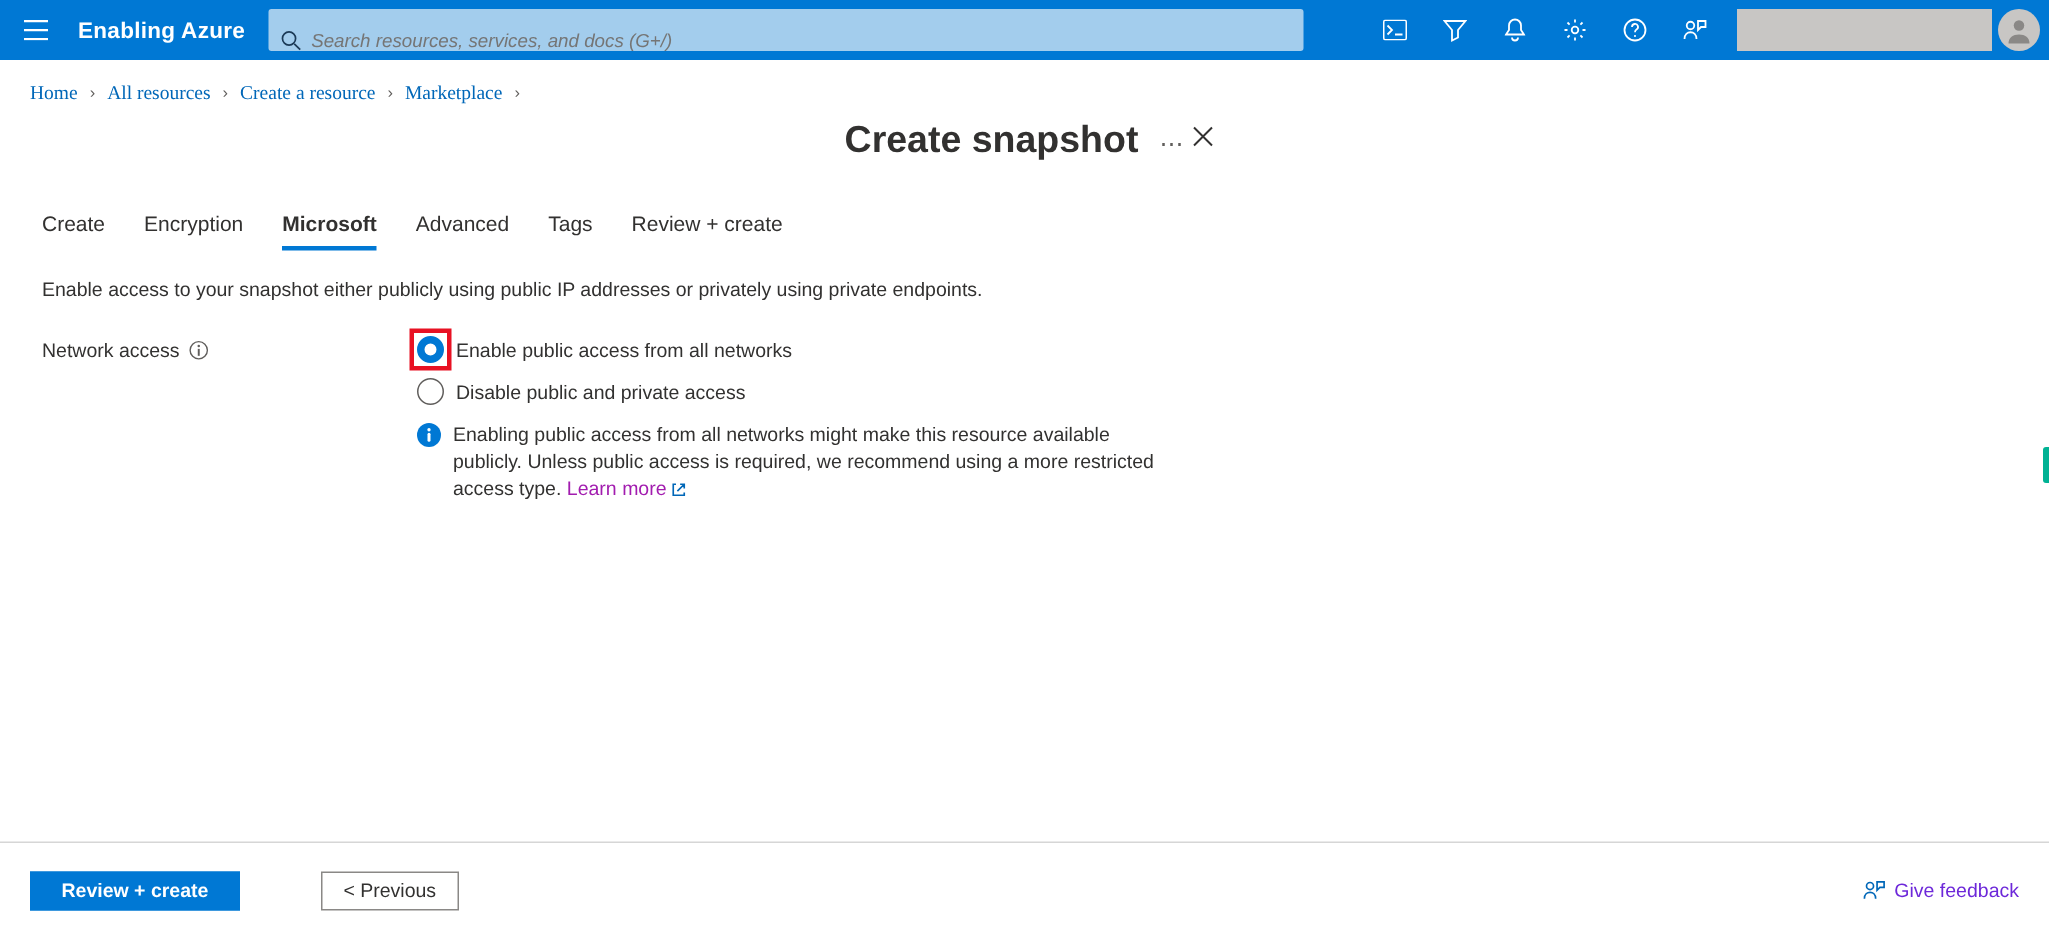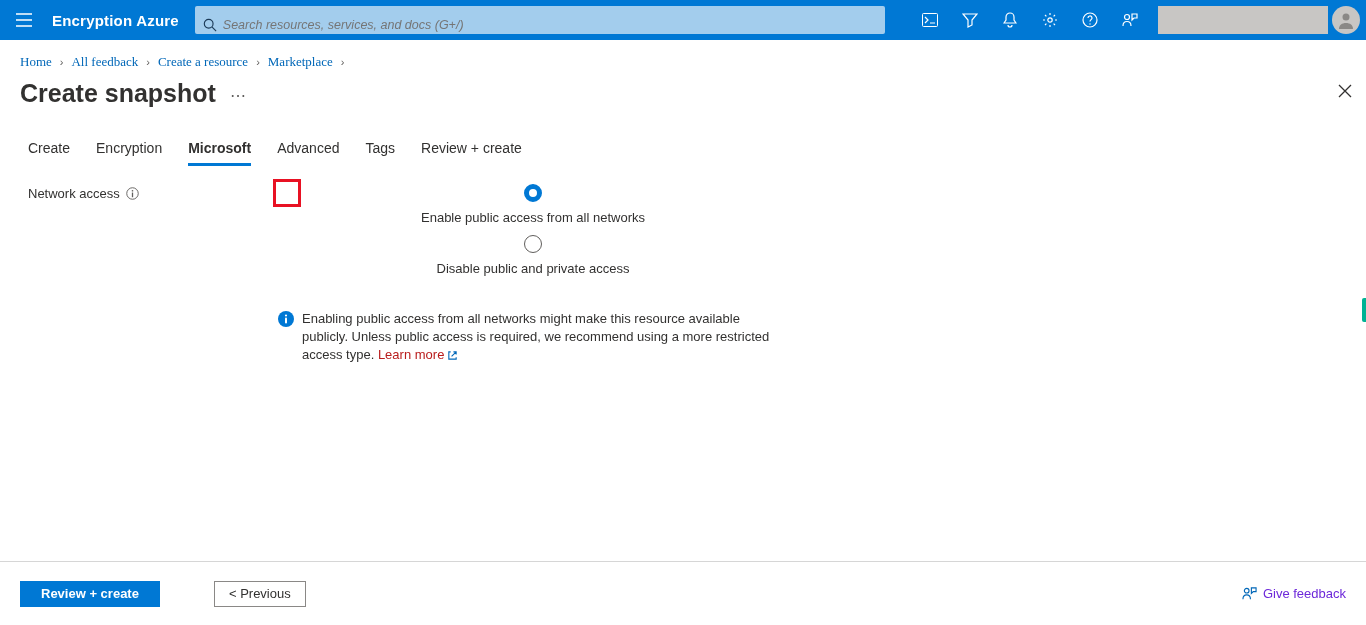--- a/index.html
+++ b/index.html
@@ -3,65 +3,65 @@
   <meta charset="utf-8">
   <style>
     * { margin: 0; padding: 0; box-sizing: border-box; font-family: "Segoe UI", -apple-system, sans-serif; }
     body { width: 1366px; height: 625px; overflow: hidden; background: #fff; color: #323130; position: relative; }
 
     
     .topbar { height: 40px; background: #0078d4; display: flex; align-items: center; color: #fff; }
     .hamburger { width: 48px; height: 40px; display: flex; align-items: center; justify-content: center; cursor: pointer; }
     .brand { font-size: 15px; font-weight: 600; padding: 0 16px 0 4px; white-space: nowrap; letter-spacing: .2px; }
     .search-wrap { flex: 0 0 690px; }
-    .search { width: 100%; height: 28px; background: #a3cded; border: none; border-radius: 2px; display: flex; align-items: flex-start; padding: 12px 8px; }
+    .search { width: 100%; height: 28px; background: #a3cded; border: none; border-radius: 2px; display: flex; align-items: flex-end; padding: 0 8px; }
     .search svg { flex: 0 0 auto; }
     .search input { flex: 1 1 auto; border: none; outline: none; background: transparent; font-size: 12.5px; color: #1b3a57; padding-left: 6px; font-style: italic; }
     .topbar-spacer { flex: 1; }
     .topbar-icons { display: flex; align-items: center; }
     .topbar-icon { width: 40px; height: 40px; display: flex; align-items: center; justify-content: center; cursor: pointer; }
     .account-box { width: 170px; height: 28px; background: #c8c6c4; margin: 0 4px 0 8px; }
     .avatar { width: 28px; height: 28px; border-radius: 50%; background: #c8c6c4; display: flex; align-items: center; justify-content: center; margin-right: 6px; }
 
     
     .breadcrumbs { display: flex; align-items: center; gap: 8px; padding: 14px 20px 8px 20px; font-size: 13px; }
     .crumb { color: #0067b8; cursor: pointer; font-family: Liberation Serif, serif; }
     .crumb-sep { color: #605e5c; font-size: 11px; }
 
     
-    .page-head { display: flex; align-items: center; justify-content: space-between; padding: 0 8px 24px 20px; }
+    .page-head { display: flex; align-items: center; justify-content: center; padding: 0 8px 24px 20px; }
     .page-title-row { display: flex; align-items: center; gap: 14px; }
     .page-title { font-size: 25px; font-weight: 600; color: #323130; }
     .more-dots { font-size: 16px; color: #605e5c; cursor: pointer; padding-top: 4px; }
     .close-x { cursor: pointer; padding: 6px; }
 
     
     .tabs { display: flex; gap: 26px; padding: 0 28px; border-bottom: none; margin-bottom: 4px; }
     .tab { font-size: 14px; padding: 8px 0 10px 0; color: #323130; cursor: pointer; position: relative; }
     .tab.active { font-weight: 600; }
     .tab.active::after { content: ""; position: absolute; left: 0; right: 0; bottom: 0; height: 3px; background: #0078d4; }
 
     
     .content { padding: 14px 28px; font-size: 13px; color: #323130; }
     .intro { margin-bottom: 24px; color: #323130; font-size: 13px; }
 
     .form-row { display: flex; align-items: flex-start; }
     .form-label { width: 250px; display: flex; align-items: center; gap: 6px; font-size: 13px; color: #323130; padding-top: 2px; }
     .info-circle { display: inline-flex; }
 
     .radio-column { display: flex; flex-direction: column; gap: 10px; }
-    .radio-item { display: flex; align-items: center; gap: 8px; font-size: 13px; position: relative; flex-direction: column; }
+    .radio-item { display: flex; align-items: center; gap: 8px; font-size: 13px; position: relative; }
     .radio-outer { width: 18px; height: 18px; border: 1px solid #605e5c; border-radius: 50%; display: flex; align-items: center; justify-content: center; cursor: pointer; background: #fff; }
     .radio-outer.selected { border: 5px solid #0078d4; }
     .radio-highlight { position: absolute; left: -5px; top: -5px; width: 28px; height: 28px; border: 3px solid #e81123; pointer-events: none; }
 
-    .info-row { display: flex; align-items: flex-start; gap: 8px; margin-top: 24px; max-width: 510px; }
+    .info-row { display: flex; align-items: flex-start; gap: 8px; margin-top: 1px; max-width: 510px; }
     .info-icon-wrap { flex: 0 0 auto; padding-top: 1px; }
     .info-text { font-size: 13px; line-height: 1.4; color: #323130; }
-    .learn-link { color: #b91c1c; cursor: pointer; display: inline-flex; align-items: center; gap: 3px; }
+    .learn-link { color: #a21caf; cursor: pointer; display: inline-flex; align-items: center; gap: 3px; }
 
     
     .footer { position: absolute; left: 0; right: 0; bottom: 0; height: 64px; border-top: 1px solid #d6d6d6; display: flex; align-items: center; padding: 0 20px; background: #fff; }
     .btn { height: 26px; padding: 0 14px; font-size: 13px; border: 1px solid #8a8886; background: #fff; color: #323130; cursor: pointer; display: inline-flex; align-items: center; }
     .btn.primary { background: #0078d4; border-color: #0078d4; color: #fff; font-weight: 600; padding: 0 20px; }
     .footer-gap { width: 54px; }
     .btn-gap { width: 10px; }
     .footer-spacer { flex: 1; }
     .feedback { display: flex; align-items: center; gap: 6px; color: #6d28d9; font-size: 13px; cursor: pointer; }
 
@@ -69,21 +69,21 @@
   </style>
 </head>
 <body>
 
 <div class="topbar">
   <div class="hamburger">
     <svg width="16" height="14" viewBox="0 0 16 14">
         <path stroke="#fff" stroke-width="1.5" d="M0 1h16M0 7h16M0 13h16"></path>
       </svg>
   </div>
-  <div class="brand">Encryption Azure</div>
+  <div class="brand">Enabling Azure</div>
   <div class="search-wrap">
     <div class="search">
       <svg width="14" height="14" viewBox="0 0 16 16">
           <circle cx="6.5" cy="6.5" r="5" fill="none" stroke="#1b3a57" stroke-width="1.3"></circle>
           <line x1="10.5" y1="10.5" x2="15" y2="15" stroke="#1b3a57" stroke-width="1.3"></line>
         </svg>
       <input type="text" placeholder="Search resources, services, and docs (G+/)" style="">
     </div>
   </div>
   <div class="topbar-spacer"></div>
@@ -129,21 +129,21 @@
           <circle cx="10" cy="7" r="3.5" fill="#8a8886"></circle>
           <path d="M3 19c0-4 3-6 7-6s7 2 7 6" fill="#8a8886"></path>
         </svg>
     </div>
   </div>
 </div>
 
 <div class="breadcrumbs">
   <span class="crumb">Home</span>
   <span class="crumb-sep">›</span>
-  <span class="crumb">All feedback</span>
+  <span class="crumb">All resources</span>
   <span class="crumb-sep">›</span>
   <span class="crumb">Create a resource</span>
   <span class="crumb-sep">›</span>
   <span class="crumb">Marketplace</span>
   <span class="crumb-sep">›</span>
 </div>
 
 <div class="page-head">
   <div class="page-title-row">
     <div class="page-title">Create snapshot</div>
@@ -159,20 +159,21 @@
 <div class="tabs">
   <div class="tab">Create</div>
   <div class="tab">Encryption</div>
   <div class="tab active">Microsoft</div>
   <div class="tab">Advanced</div>
   <div class="tab">Tags</div>
   <div class="tab">Review + create</div>
 </div>
 
 <div class="content">
+  <div class="intro">Enable access to your snapshot either publicly using public IP addresses or privately using private endpoints.</div>
 
   <div class="form-row">
     <div class="form-label">
       <span>Network access</span>
       <span class="info-circle">
         <svg width="13" height="13" viewBox="0 0 14 14">
             <circle cx="7" cy="7" r="6.2" fill="none" stroke="#605e5c" stroke-width="1"></circle>
             <circle cx="7" cy="4" r="0.9" fill="#605e5c"></circle>
             <rect x="6.3" y="6" width="1.4" height="5" fill="#605e5c"></rect>
           </svg>

